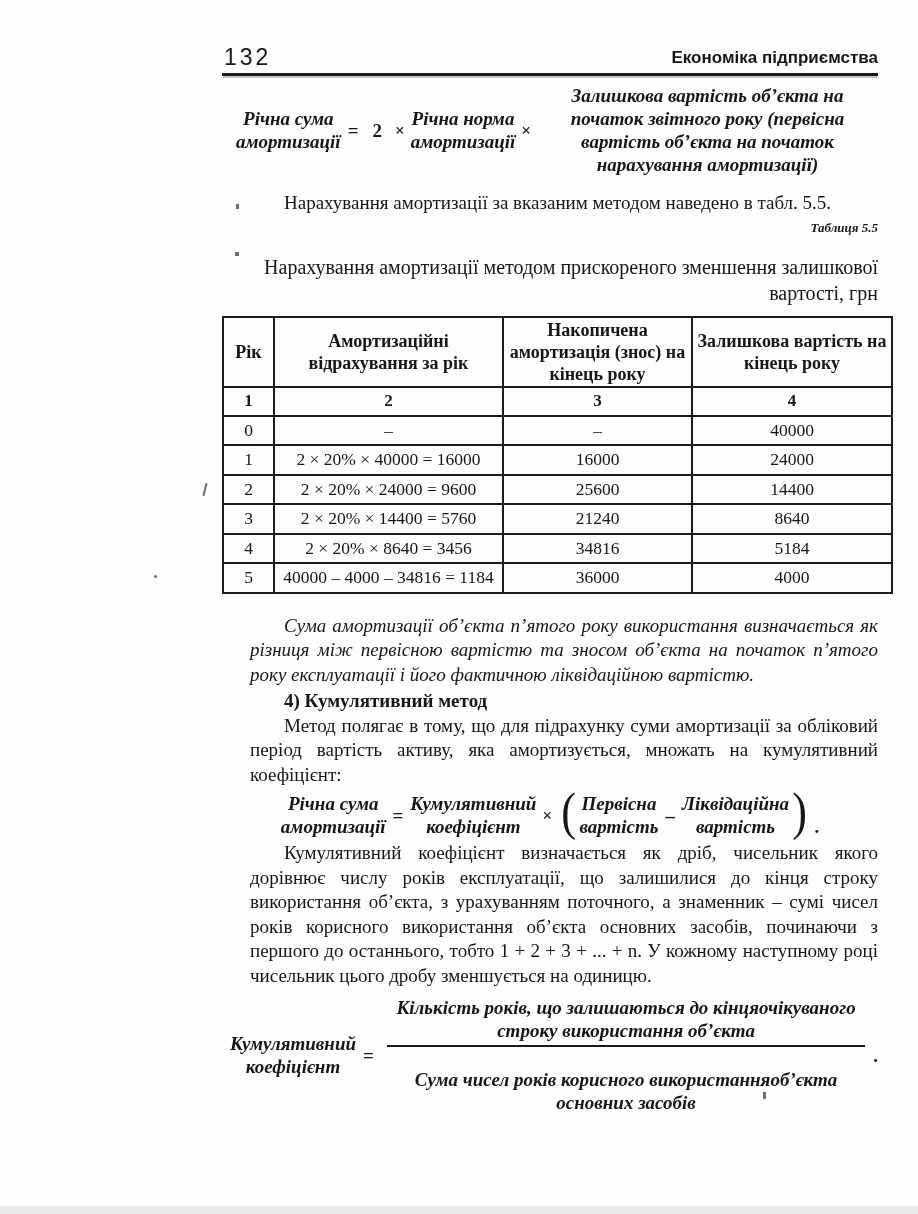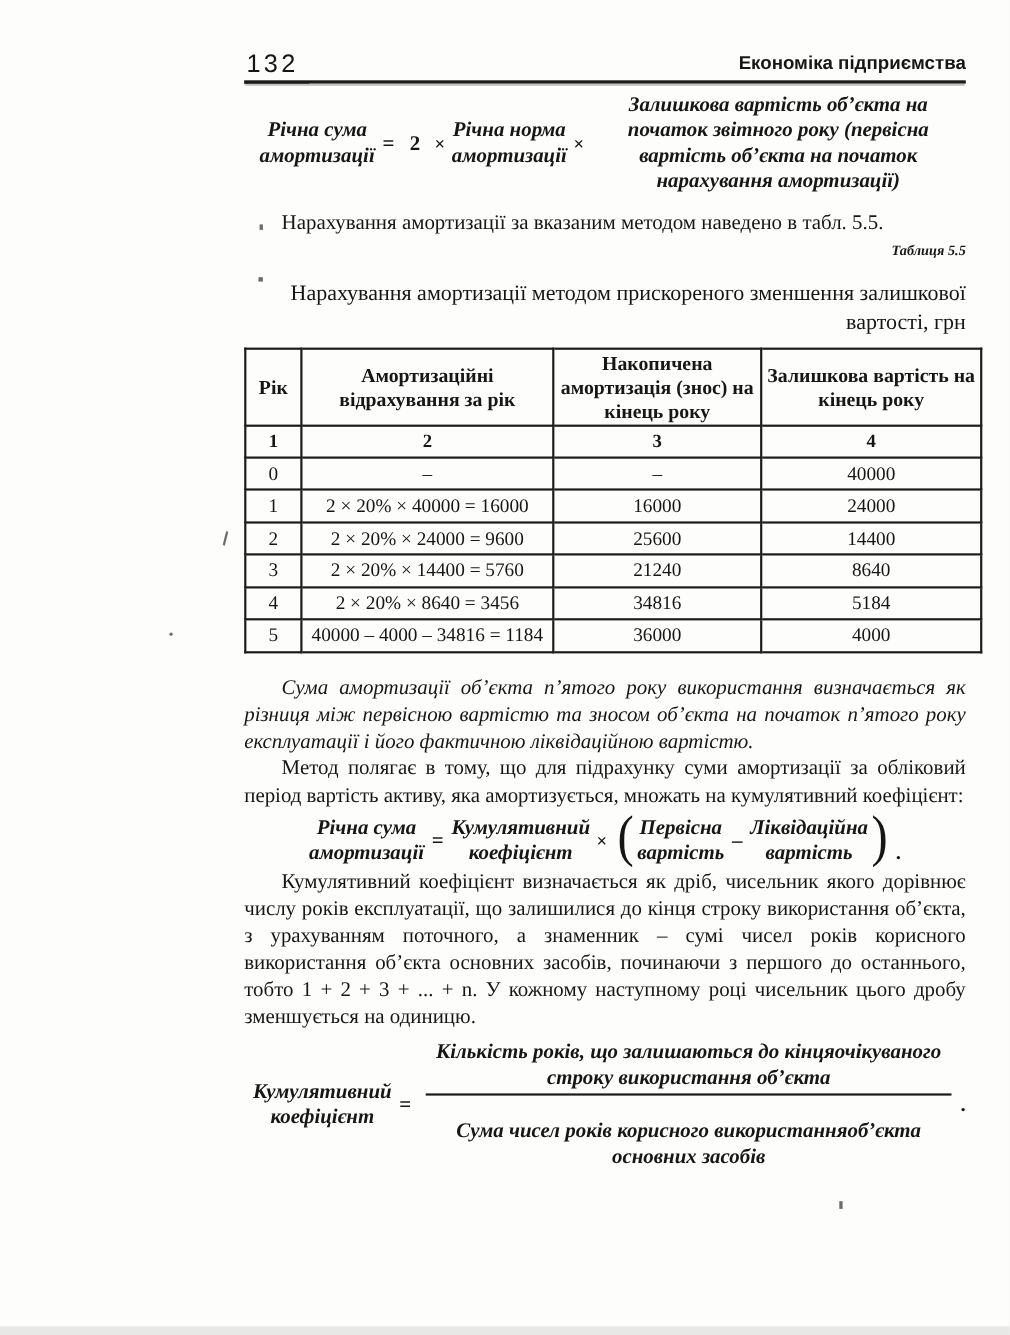--- a/index.html
+++ b/index.html
@@ -35,21 +35,21 @@
   .f2{margin:5px 0 3px;justify-content:center;}
   .f3{margin-top:8px;}
   .f3 .lhs{margin-left:8px;}
   .fraction{width:482px;text-align:center;margin-left:6px;}
   .fraction .numer{border-bottom:2px solid #1c1b19;padding-bottom:3px;}
   .fraction .denom{padding-top:21px;}
   .f3 .fperiod{align-self:center;padding-left:8px;}
 
   
   .body{font-size:19px;line-height:24.5px;margin:0;text-align:justify;}
-  .ind{text-indent:34px;}
+  .ind{text-indent:34px;margin-left:28px;}
   .p-intro{margin-top:15px;}
   .note{margin-top:20px;font-style:italic;}
   .heading4{margin-top:2px;font-weight:bold;font-style:normal;}
   .tbl-label{font-style:italic;font-weight:bold;font-size:13px;text-align:right;margin-top:4px;}
   .tbl-title{font-weight:normal;font-size:20px;line-height:26px;text-align:right;margin-top:18px;}
 
   
   table{border-collapse:collapse;margin-top:10px;width:651px;table-layout:fixed;}
   th,td{border:2px solid #1d1c1a;text-align:center;vertical-align:middle;padding:1px 4px;}
   th{font-size:18px;font-weight:bold;line-height:22px;height:62px;}
@@ -157,20 +157,21 @@
           <tr class="data-row">
             <td>5</td>
             <td>40000 – 4000 – 34816 = 1184</td>
             <td>36000</td>
             <td>4000</td>
           </tr>
         </tbody>
     </table>
 
     <p class="body ind note">Сума амортизації об’єкта п’ятого року використання визначається як різниця між первісною вартістю та зносом об’єкта на початок п’ятого року експлуатації і його фактичною ліквідаційною вартістю.</p>
+    <p class="body ind heading4">4) Кумулятивний метод</p>
     <p class="body ind">Метод полягає в тому, що для підрахунку суми амортизації за обліковий період вартість активу, яка амортизується, множать на кумулятивний коефіцієнт:</p>
 
     <div class="formula f2">
       <div class="stack">
           <span class="line">Річна сума</span>
           <span class="line">амортизації</span>
         </div>
       <span class="op">=</span>
       <div class="stack">
           <span class="line">Кумулятивний</span>

